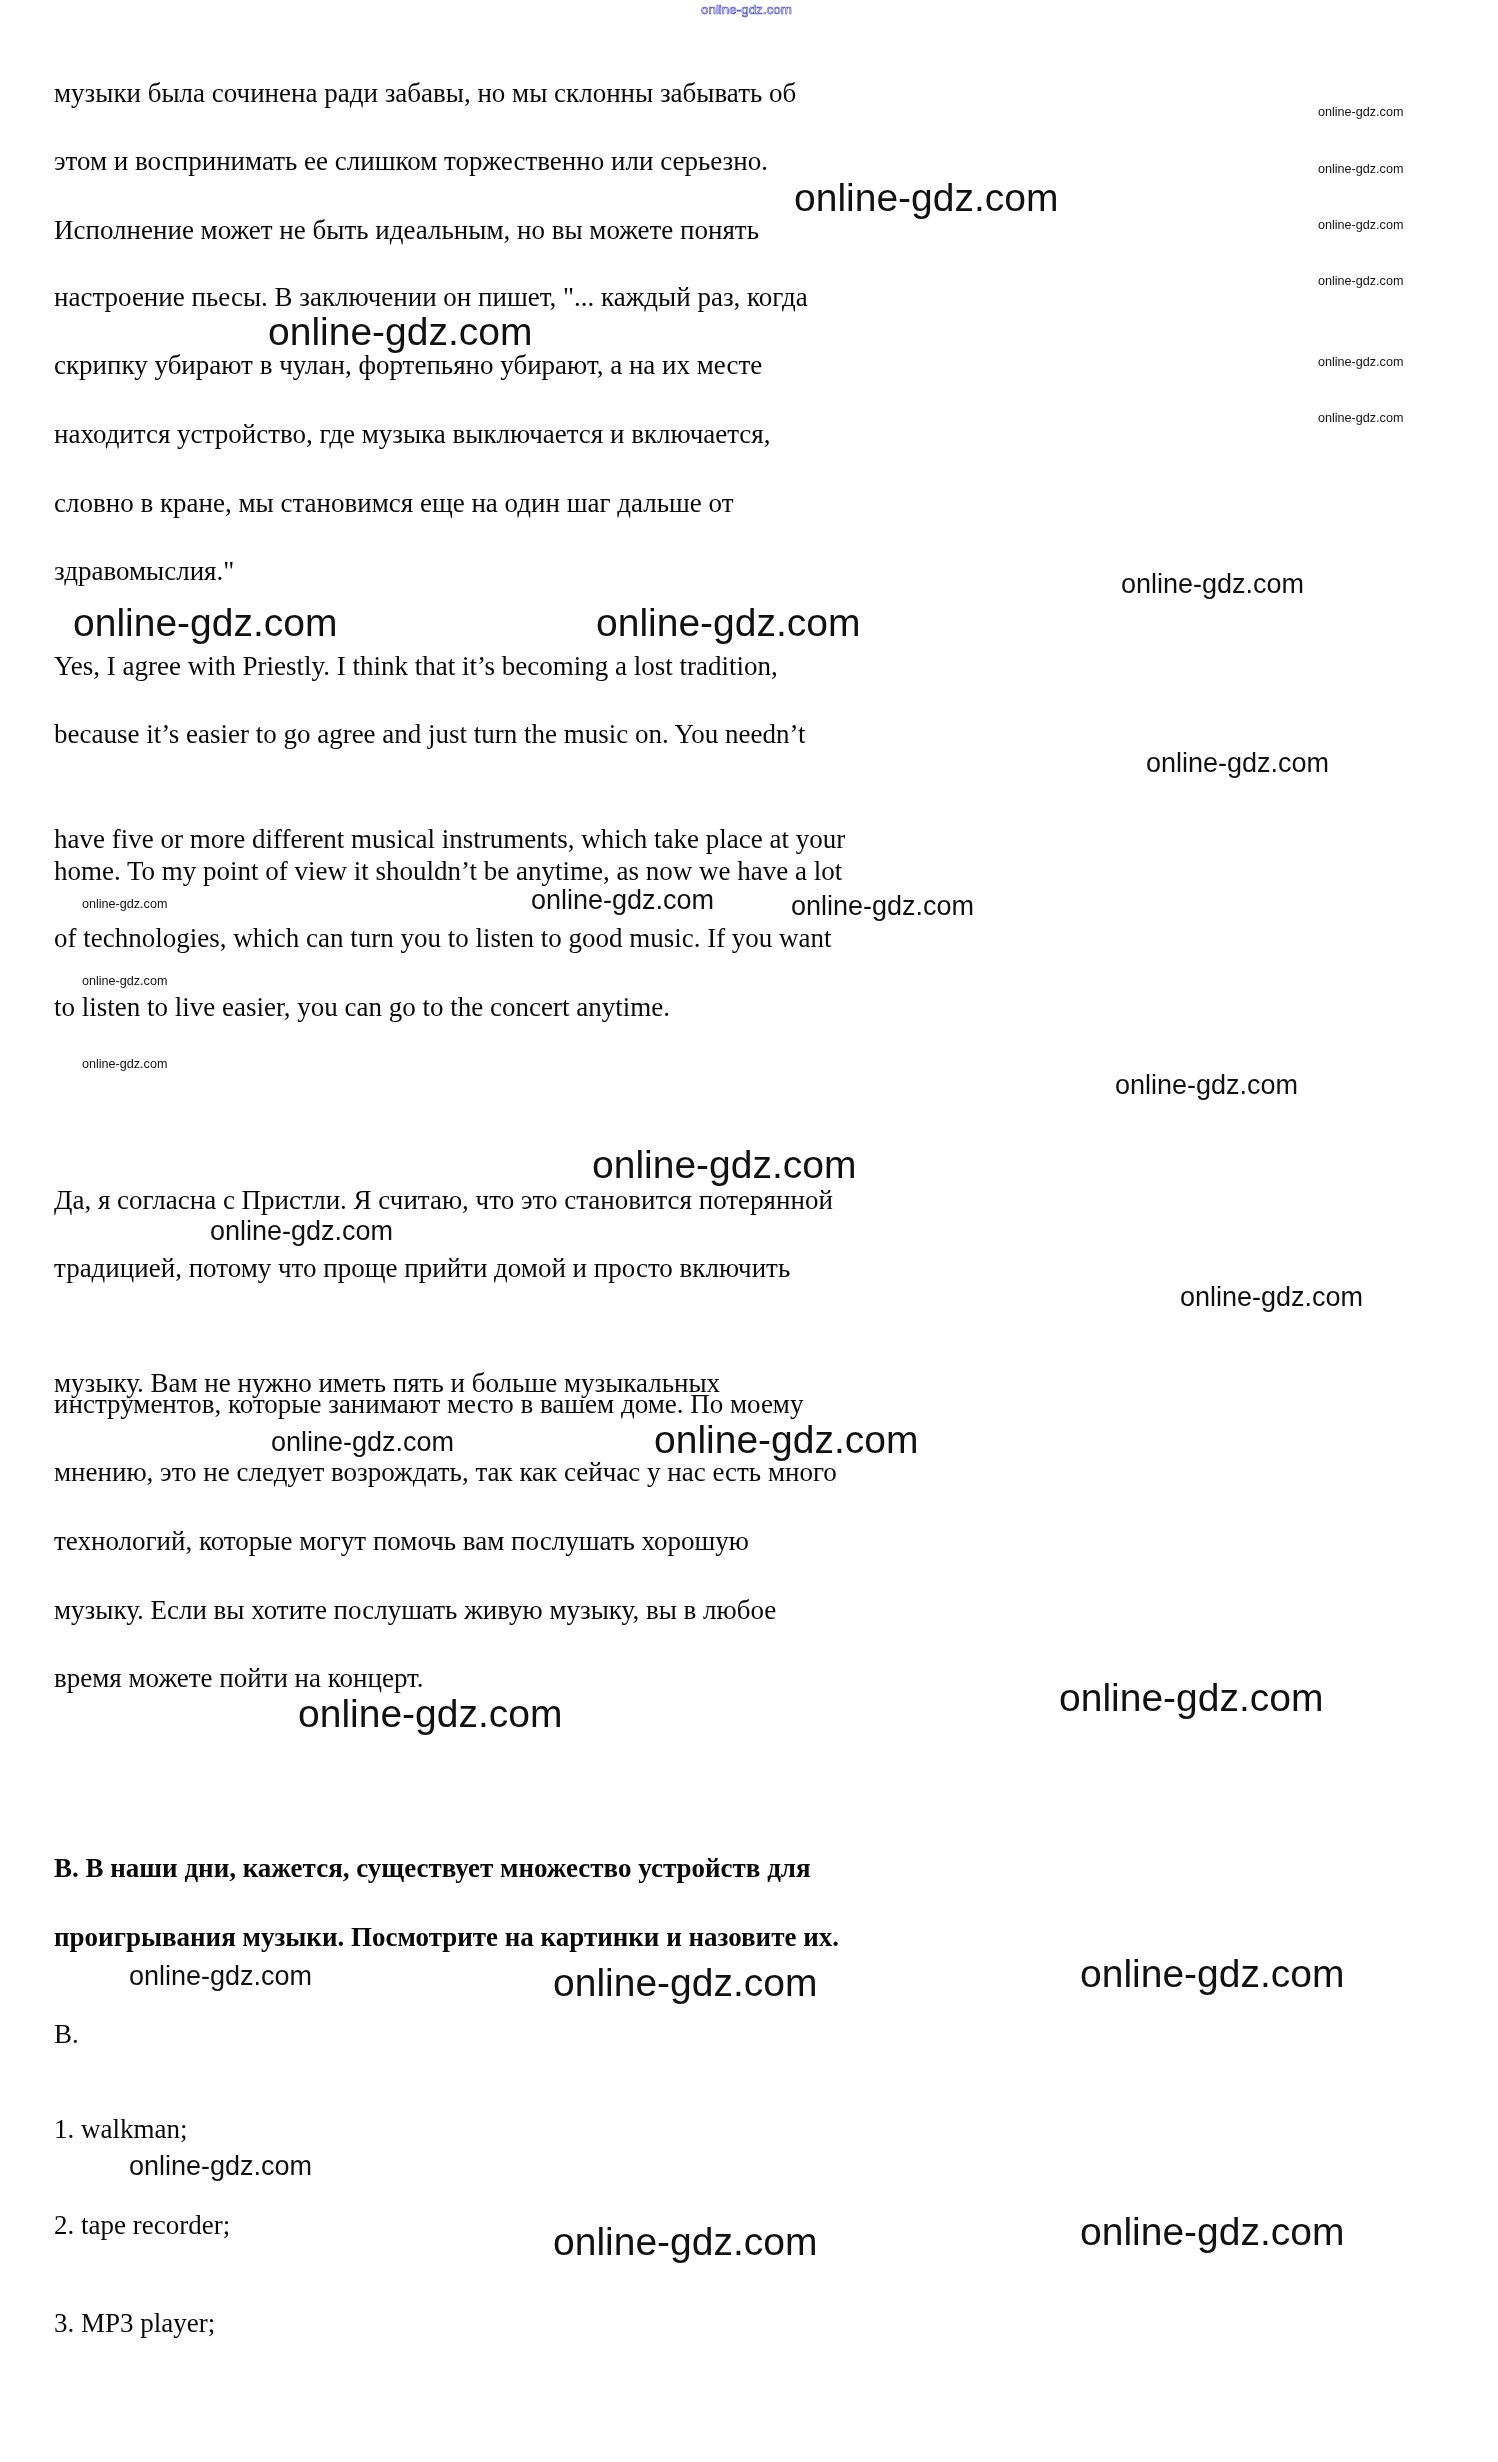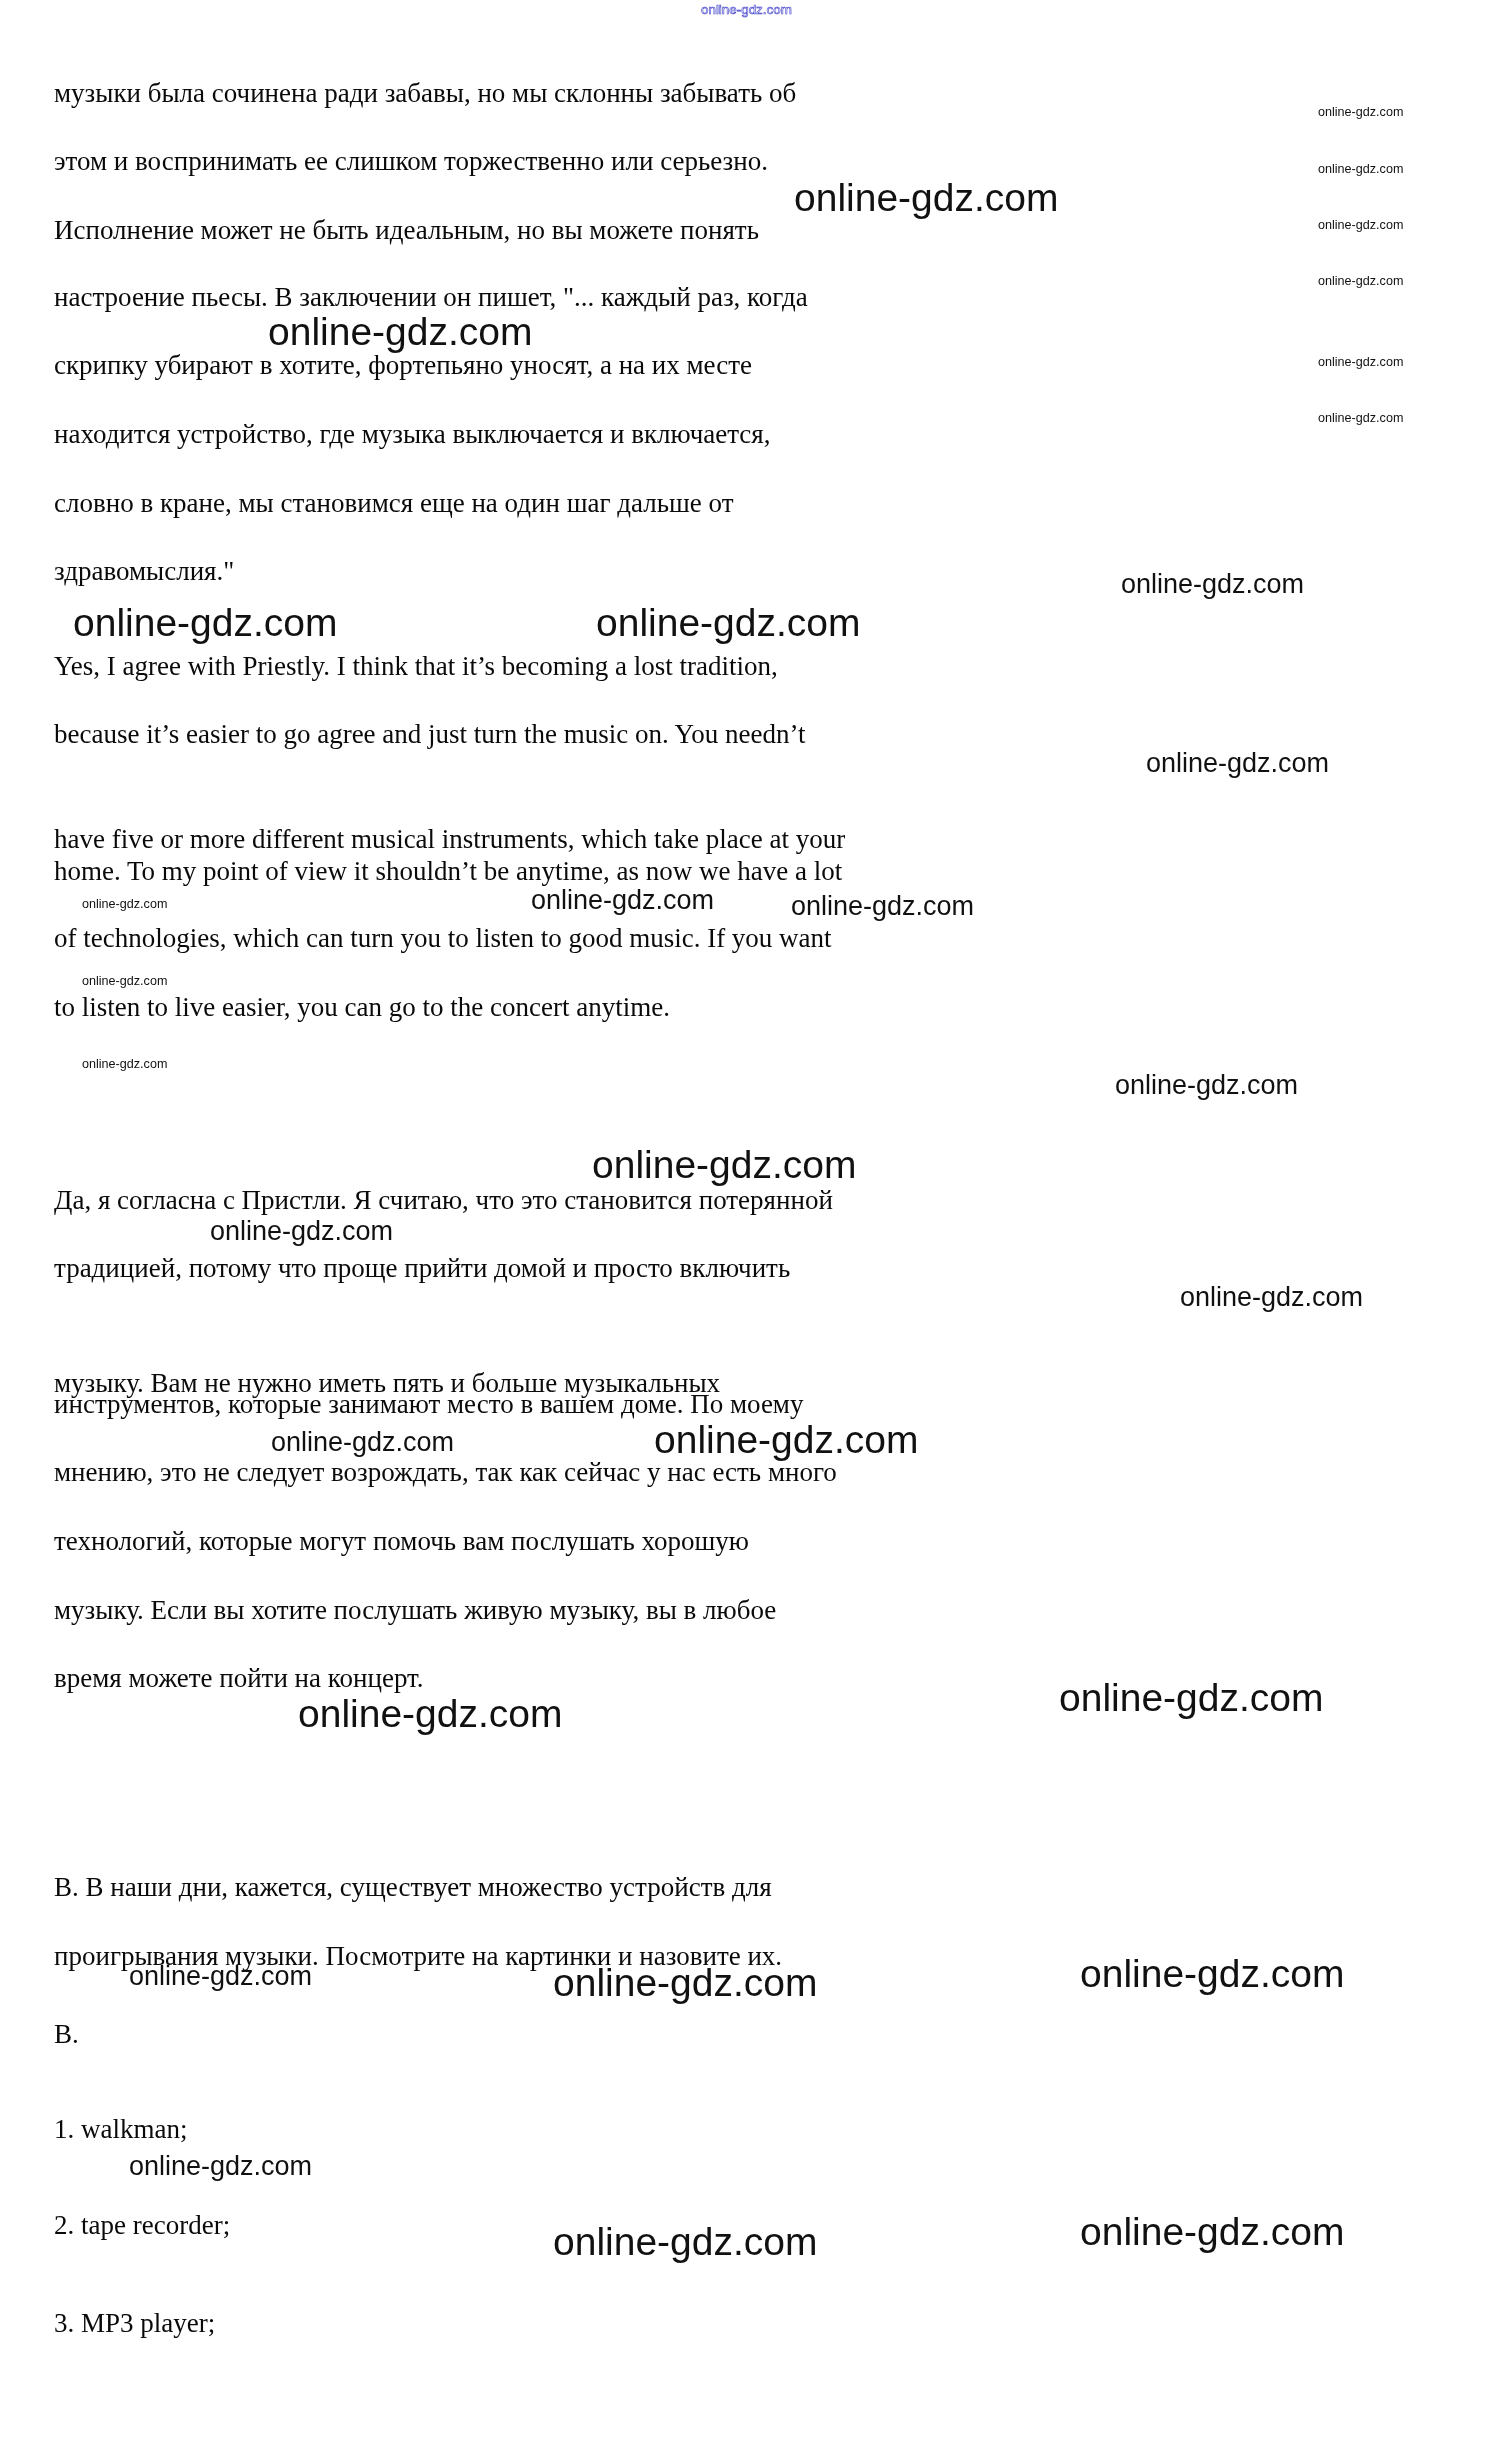--- a/index.html
+++ b/index.html
@@ -3,21 +3,21 @@
 <meta charset="utf-8">
 <style>
   html, body { margin: 0; padding: 0; background: #ffffff; }
   body { width: 1499px; height: 2462px; position: relative; overflow: hidden; }
   .line {
     position: absolute; left: 54px; white-space: nowrap;
     font-family: "Liberation Serif", "DejaVu Serif", serif;
     font-size: 27px; line-height: 47px; color: #0a0a0a;
     transform: translateY(-23.6px);
   }
-  .line.bold { font-weight: normal; margin-top: 19px; }
+  .line.bold { font-weight: bold; }
   .wm {
     position: absolute; white-space: nowrap;
     font-family: "Liberation Sans", "DejaVu Sans", sans-serif;
     color: #111111;
   }
   .wm.large { font-size: 39px; line-height: 44px; transform: translateY(-22px); }
   .wm.medium { font-size: 27px; line-height: 31.5px; transform: translateY(-15.8px); }
   .wm.tiny { font-size: 12.6px; line-height: 15.8px; transform: translateY(-7.9px); }
   .wm.top {
     font-size: 13.4px; line-height: 15.8px; color: transparent;
@@ -27,21 +27,21 @@
 </head>
 <body>
 
 <div class="wm top">online-gdz.com</div>
 
 <div>
   <div class="line" style="top:94px">музыки была сочинена ради забавы, но мы склонны забывать об</div>
   <div class="line" style="top:162px">этом и воспринимать ее слишком торжественно или серьезно.</div>
   <div class="line" style="top:231px">Исполнение может не быть идеальным, но вы можете понять</div>
   <div class="line" style="top:298px">настроение пьесы. В заключении он пишет, "... каждый раз, когда</div>
-  <div class="line" style="top:366px">скрипку убирают в хотите, фортепьяно уносят, а на их месте</div>
+  <div class="line" style="top:366px">скрипку убирают в чулан, фортепьяно убирают, а на их месте</div>
   <div class="line" style="top:435px">находится устройство, где музыка выключается и включается,</div>
   <div class="line" style="top:504px">словно в кране, мы становимся еще на один шаг дальше от</div>
   <div class="line" style="top:572px">здравомыслия."</div>
 </div>
 
 <div>
   <div class="line" style="top:667px">Yes, I agree with Priestly. I think that it’s becoming a lost tradition,</div>
   <div class="line" style="top:735px">because it’s easier to go agree and just turn the music on. You needn’t</div>
   <div class="line" style="top:840px">have five or more different musical instruments, which take place at your</div>
   <div class="line" style="top:872px">home. To my point of view it shouldn’t be anytime, as now we have a lot</div>

